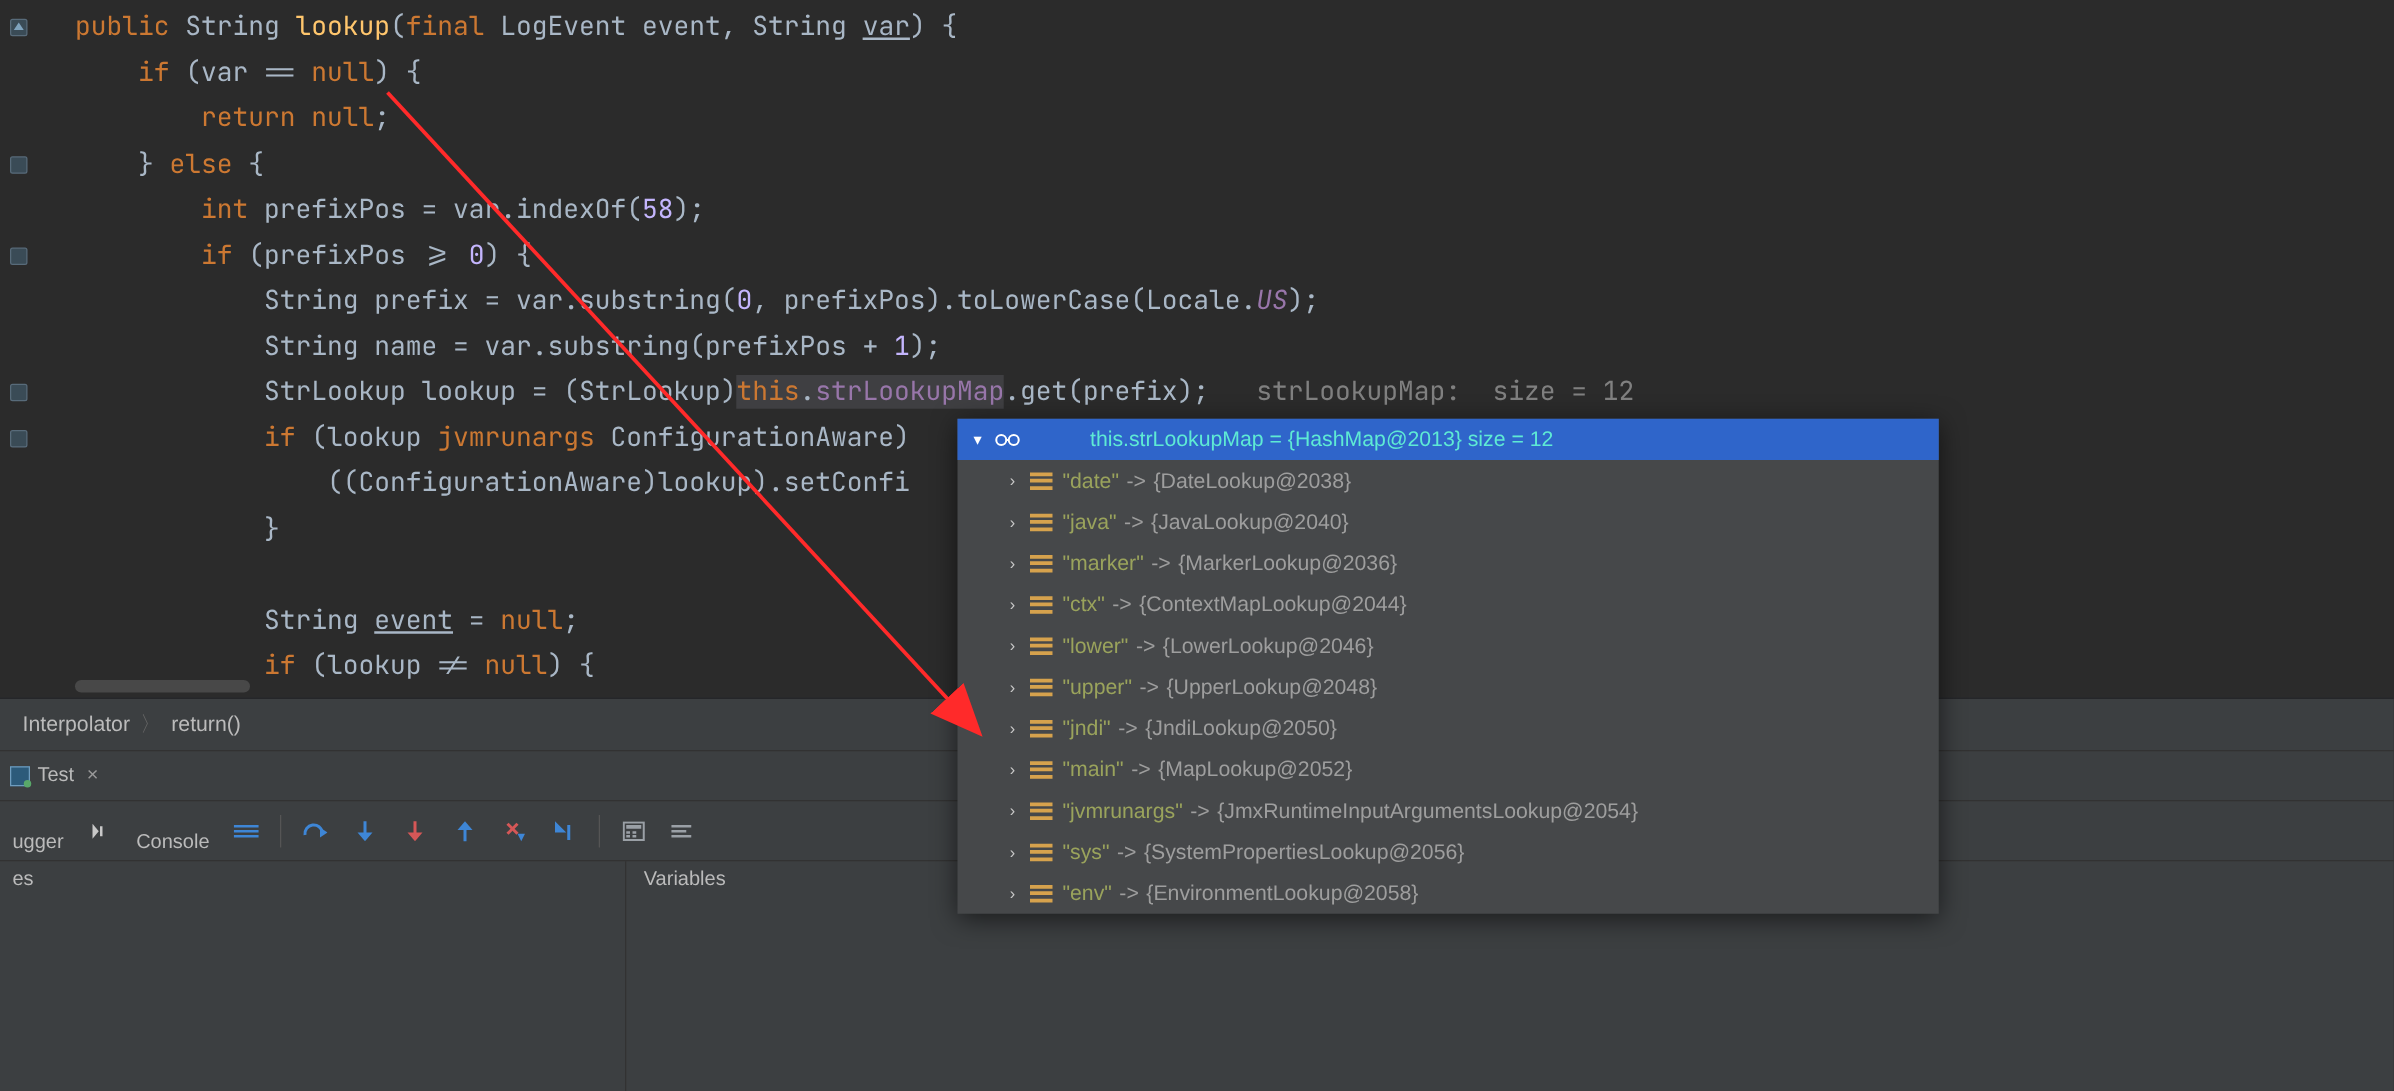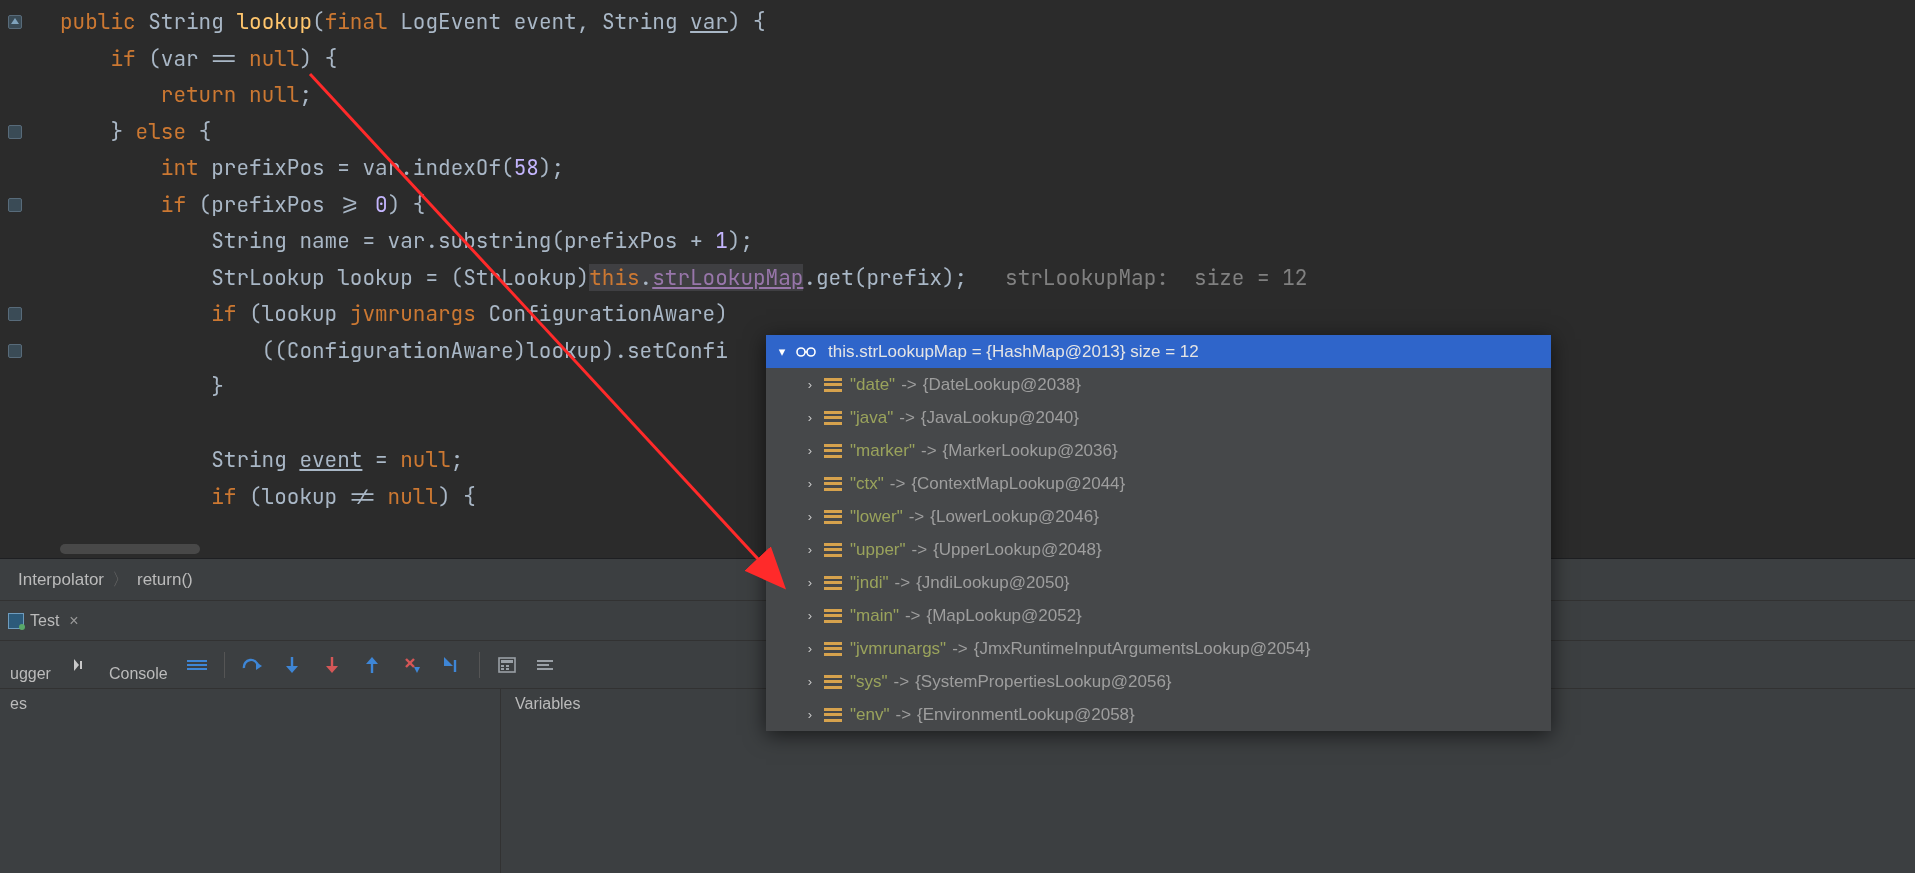--- a/index.html
+++ b/index.html
@@ -14,21 +14,21 @@
     position: absolute;
     left: 0; top: 0; right: 0;
     padding: 4px 0 0 60px;
     font-size: 21px;
     line-height: 36.5px;
   }
   .editor .line { white-space: pre; }
   .kw { color: #cc7832; }
   .num { color: #c4b5fd; }
   .static { color: #9876aa; font-style: italic; }
-  .field { color: #9876aa; text-decoration: underline; }
+  .field { color: #9876aa; }
   .param { text-decoration: underline; }
   .plain { color: #a9b7c6; }
   .ref-highlight { background: rgba(100,100,110,0.35); }
   .comment { color: #808080; }
 
   .gutter {
     position: absolute;
     left: 0; top: 0; width: 30px;
     padding-top: 4px;
   }
@@ -117,21 +117,21 @@
   .popup .row .indent { width: 28px; }
   .popup .row .icon {
     width: 18px; height: 14px; margin: 0 8px 0 4px;
     display:flex; flex-direction:column; justify-content:space-between;
   }
   .popup .row.header .icon { width:20px;height:12px; }
   .bar3 { height:3px; background:#d6a24d; }
   .popup .key { color:#9aa35c; }
   .popup .arrow { color:#9e9e9e; padding: 0 6px;}
   .popup .val { color:#9e9e9e; }
-  .popup .row.header .lbl { color:#e5e5e5; padding-left:4px;}
+  .popup .row.header .lbl { color:#5eead4; padding-left:4px;margin-left:44px;}
 
   
   .annotation-arrow {
     position: absolute;
     left: 0; top: 0;
     pointer-events: none;
   }
 
   
   .gut-ico { width:14px;height:14px;border:1px solid #586b7a;background:#3a4b56;border-radius:2px;}
@@ -168,20 +168,21 @@
     </div>
 </div>
 
 <div class="editor">
   <div class="line"><span class="kw">public</span> <span class="plain">String</span> <span style="color:#ffc66d">lookup</span>(<span class="kw">final</span> <span class="plain">LogEvent</span> <span class="plain">event</span>, <span class="plain">String</span> <span class="plain param">var</span><span class="plain">) {</span></div>
   <div class="line">    <span class="kw">if</span><span class="plain"> (</span><span class="plain">var</span><span class="plain"> == </span><span class="kw">null</span><span class="plain">) {</span></div>
   <div class="line">        <span class="kw">return</span><span> </span><span class="kw">null</span><span class="plain">;</span></div>
   <div class="line">    <span class="plain">}</span><span class="kw"> else </span><span class="plain">{</span></div>
   <div class="line">        <span class="kw">int</span><span class="plain"> prefixPos = </span><span class="plain">var</span><span class="plain">.indexOf(</span><span class="num">58</span><span class="plain">);</span></div>
   <div class="line">        <span class="kw">if</span><span class="plain"> (prefixPos &gt;= </span><span class="num">0</span><span class="plain">) {</span></div>
+  <div class="line">            <span class="plain">String prefix = </span><span class="plain">var</span><span class="plain">.substring(</span><span class="num">0</span><span class="plain">, prefixPos).toLowerCase(Locale.</span><span class="static">US</span><span class="plain">);</span></div>
   <div class="line">            <span class="plain">String name = </span><span class="plain">var</span><span class="plain">.substring(prefixPos + </span><span class="num">1</span><span class="plain">);</span></div>
   <div class="line">            <span class="plain">StrLookup lookup = (StrLookup)</span><span class="kw ref-highlight">this</span><span class="plain ref-highlight">.</span><span class="field ref-highlight">strLookupMap</span><span class="plain">.get(prefix);</span>   <span class="comment">strLookupMap:</span><span class="comment">  size = 12</span></div>
   <div class="line">            <span class="kw">if</span><span class="plain"> (lookup </span><span class="kw">jvmrunargs</span><span class="plain"> ConfigurationAware)</span></div>
   <div class="line">                <span class="plain">((ConfigurationAware)lookup).setConfi</span></div>
   <div class="line">            <span class="plain">}</span></div>
   <div class="line"> </div>
   <div class="line">            <span class="plain">String </span><span class="plain param">event</span><span class="plain"> = </span><span class="kw">null</span><span class="plain">;</span></div>
   <div class="line">            <span class="kw">if</span><span class="plain"> (lookup != </span><span class="kw">null</span><span class="plain">) {</span></div>
 </div>
 

